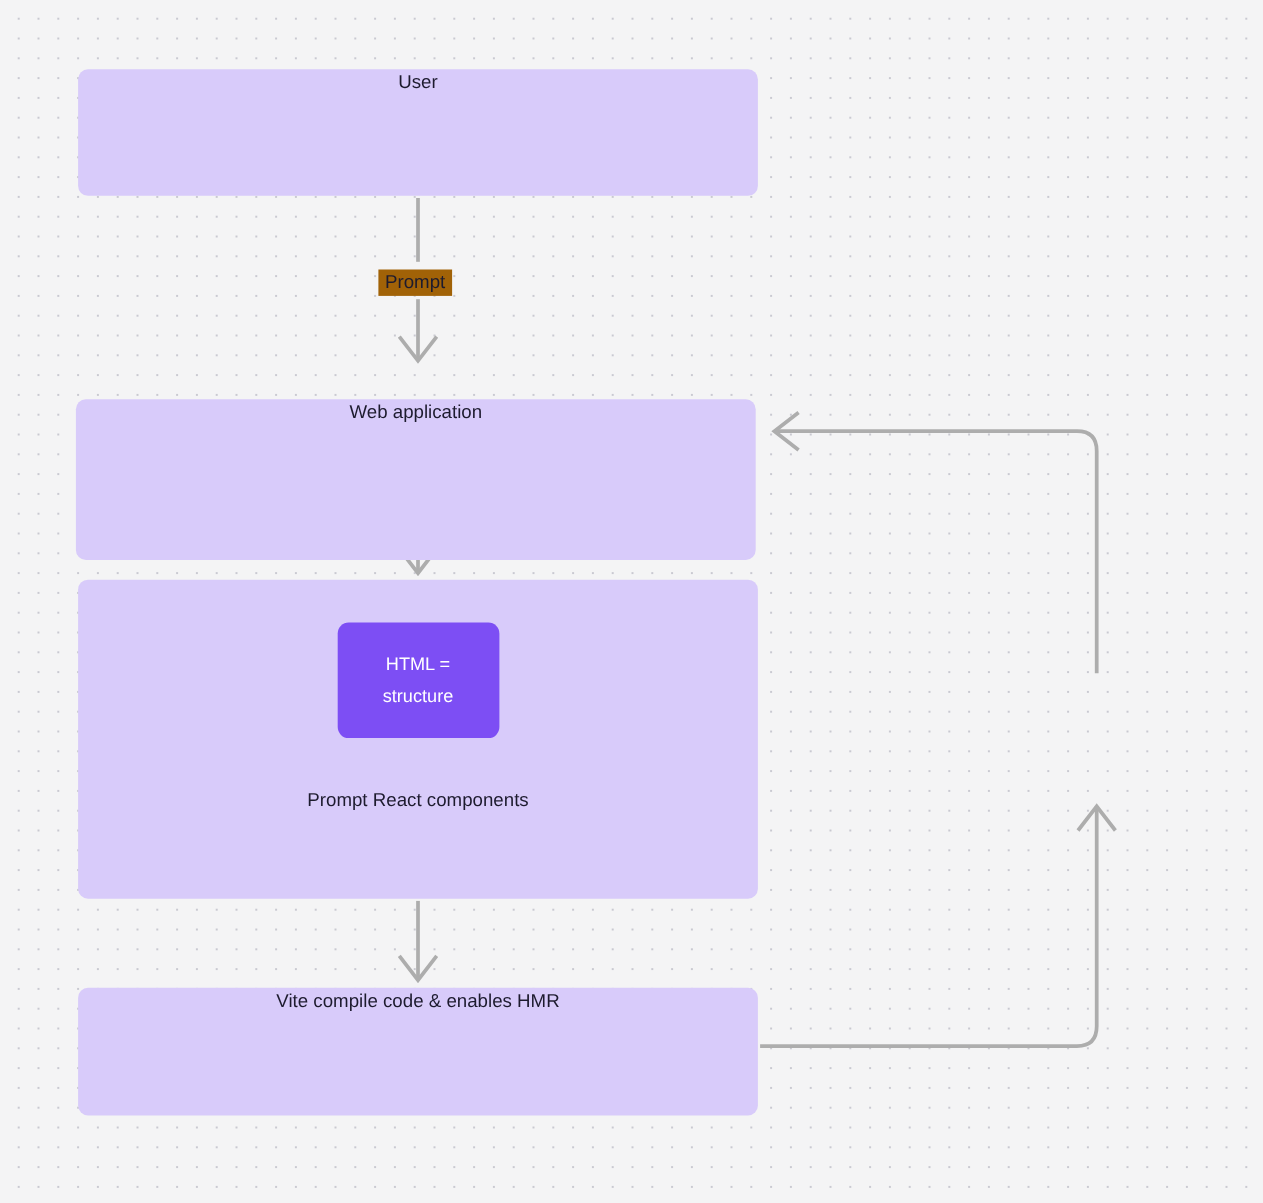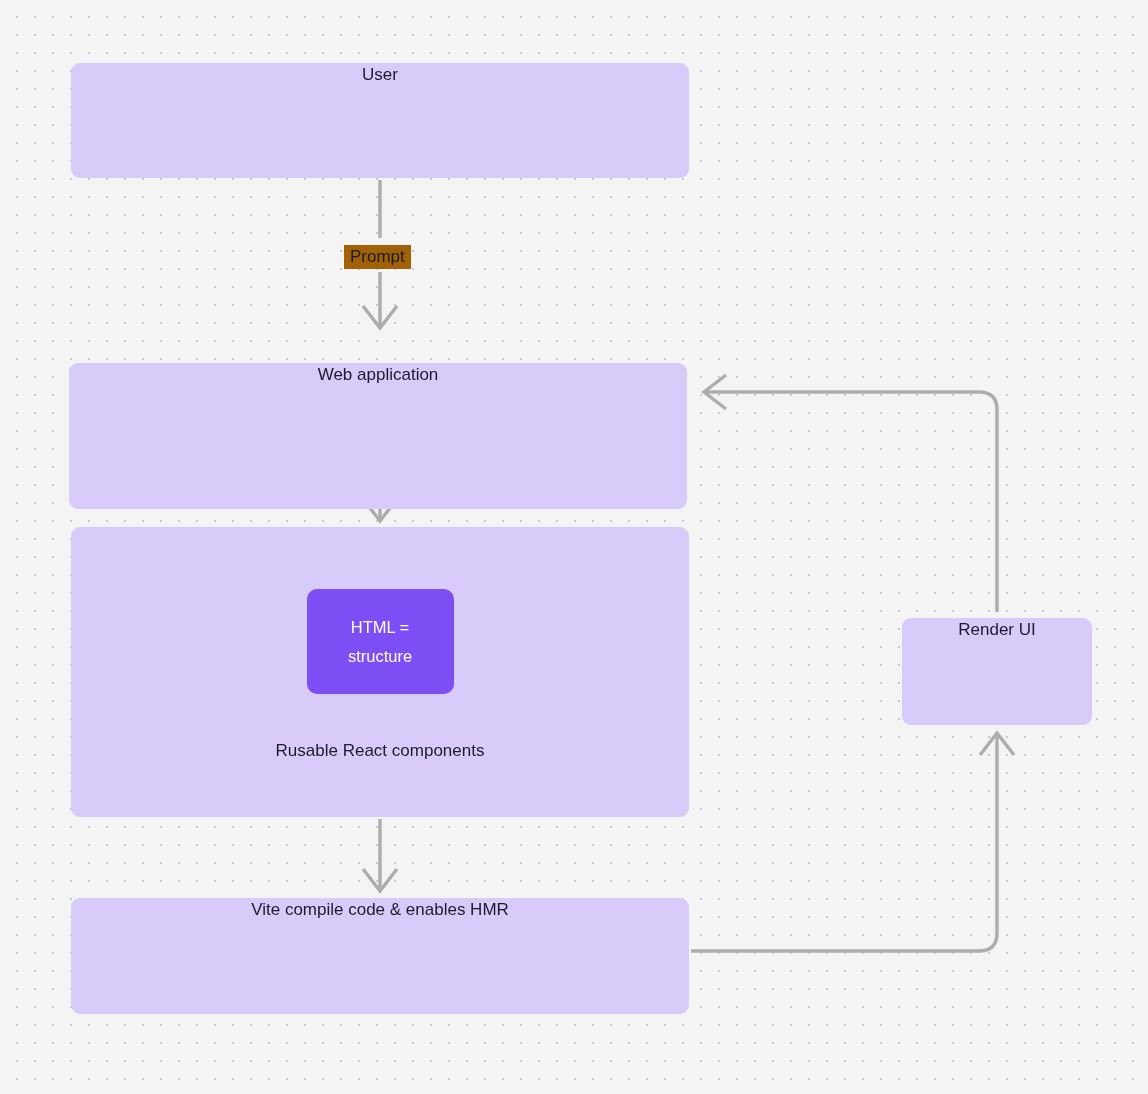--- a/index.html
+++ b/index.html
@@ -64,21 +64,20 @@
   .node-user        { left: 71px;  top: 63px;  width: 618px; height: 115px; }
   .node-webapp      { left: 69px;  top: 335px; width: 618px; height: 146px; margin-top: 28px; }
   .node-components  { left: 71px;  top: 527px; width: 618px; height: 290px; }
   .node-vite        { left: 71px;  top: 898px; width: 618px; height: 116px; }
   .node-render      { left: 902px; top: 618px; width: 190px; height: 107px; }
 
   
   .comp-inner {
     position: absolute;
     inset: 0;
-    margin-top: 23px;
   }
   .chip-row {
     position: absolute;
     left: 0; right: 0;
     top: 39px;
     display: flex;
     justify-content: center;
     gap: 24px;
   }
   .chip {
@@ -153,25 +152,22 @@
     <span>Web application</span>
   </div>
 
   <div class="node node-lavender node-components">
     <div class="comp-inner">
       <div class="chip-row">
         <div class="chip">
           <span><span>HTML =</span><br><span>structure</span></span>
         </div>
       </div>
-      <div class="comp-caption">Rusable React components</div>
+      <div class="comp-caption">Prompt React components</div>
     </div>
   </div>
 
   <div class="node node-lavender node-vite">
     <span>Vite compile code &amp; enables HMR</span>
   </div>
 
-  <div class="node node-lavender node-render">
-    <span>Render UI</span>
-  </div>
 
 </div>
 
 </body></html>

